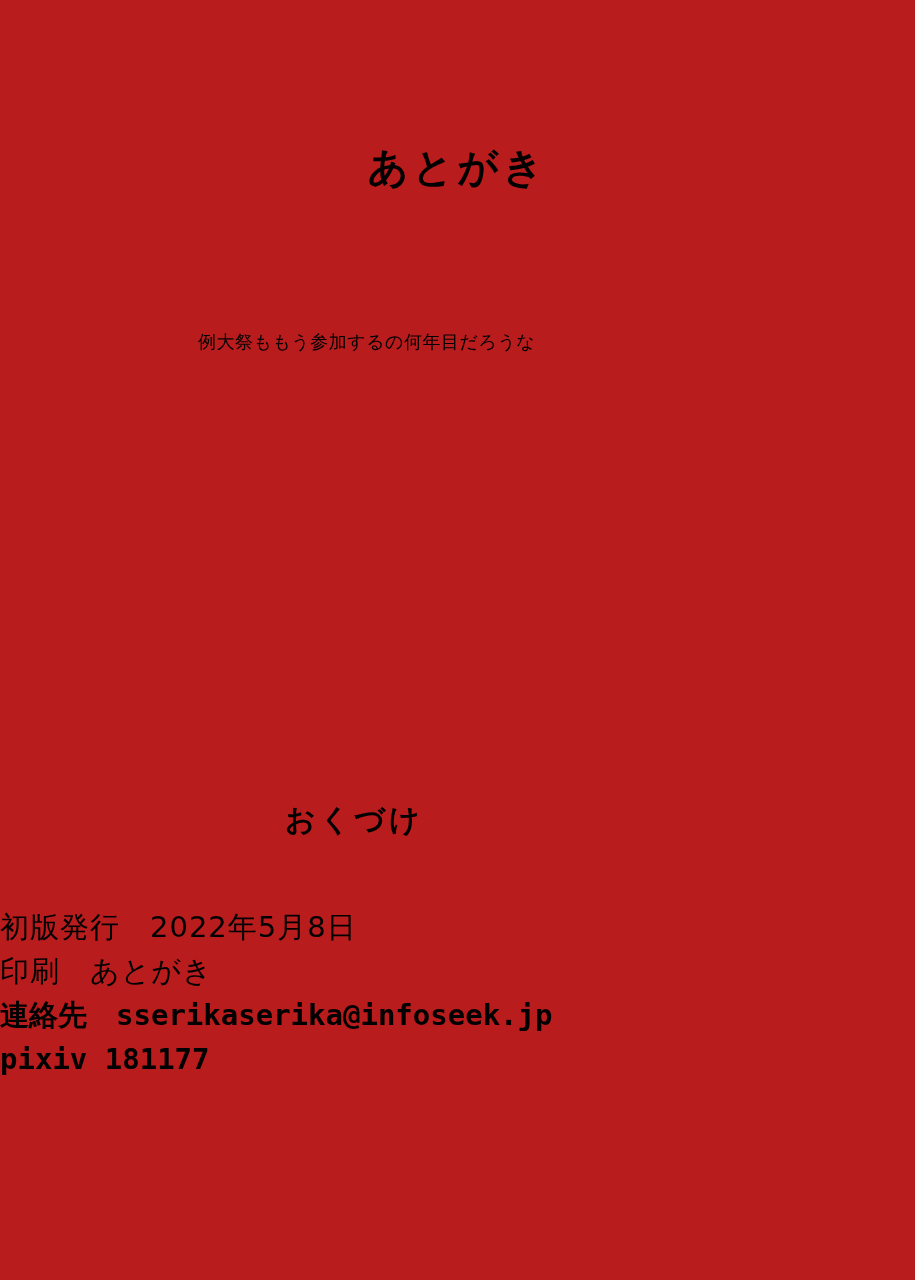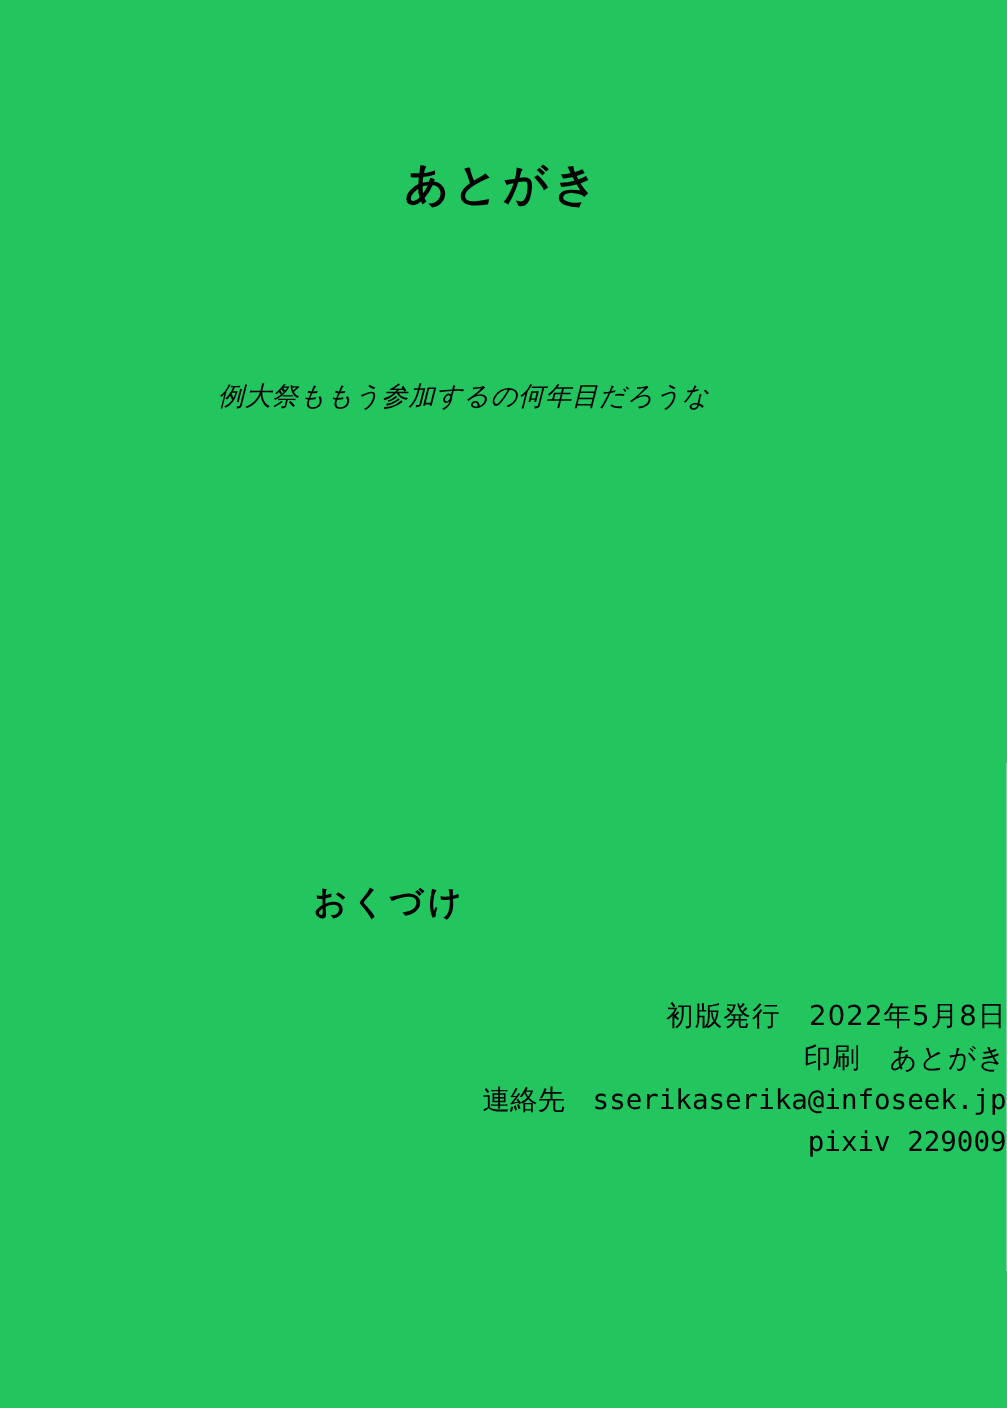--- a/index.html
+++ b/index.html
@@ -11,92 +11,92 @@
     width: 915px;
     height: 1280px;
     position: relative;
     font-family: "DejaVu Sans", sans-serif;
     color: #000000;
     overflow: hidden;
   }
   .page {
     position: absolute;
     inset: 0;
-    background: #22c55e;
+    background: #b91c1c;
   }
 
   
   .afterword-title {
     position: absolute;
     top: 140px;
     left: 0;
     width: 915px;
     text-align: center;
     font-size: 40px;
     font-weight: bold;
     letter-spacing: 4px;
     font-family: "DejaVu Sans", sans-serif;
   }
   .afterword-body {
     position: absolute;
-    top: 343px;
+    top: 329px;
     left: 198px;
     width: 600px;
-    font-size: 24px;
+    font-size: 18px;
     line-height: 1.46;
     letter-spacing: 0.5px;
     font-family: "DejaVu Sans", sans-serif;
     white-space: nowrap;
-    font-style: italic;
   }
   .afterword-body .line {
     display: block;
   }
 
   
   .colophon-title {
     position: absolute;
     top: 800px;
     left: 285px;
     font-size: 30px;
     font-weight: bold;
     letter-spacing: 4px;
   }
   .colophon-lines {
     position: absolute;
     top: 905px;
     left: 0;
     width: 915px;
-    text-align: right;
-    font-size: 25px;
+    text-align: left;
+    font-size: 29px;
     line-height: 1.52;
     letter-spacing: 1px;
   }
   .colophon-lines .line {
     display: block;
     white-space: pre;
   }
   .mono {
     font-family: "DejaVu Sans Mono", monospace;
     letter-spacing: 0px;
+    font-weight: bold;
   }
 </style>
 </head>
 <body>
 
 <div class="page">
 
   <div class="afterword-title">あとがき</div>
 
   <div class="afterword-body">
     <span class="line">例大祭ももう参加するの何年目だろうな</span>
   </div>
 
   <div class="colophon-title">おくづけ</div>
 
   <div class="colophon-lines">
     <span class="line">初版発行　2022年5月8日</span>
     <span class="line">印刷　あとがき</span>
     <span class="line mono">連絡先　sserikaserika@infoseek.jp</span>
-    <span class="line mono">pixiv 229009</span>
+    <span class="line mono">pixiv 181177</span>
   </div>
 
 </div>
 
 </body></html>

